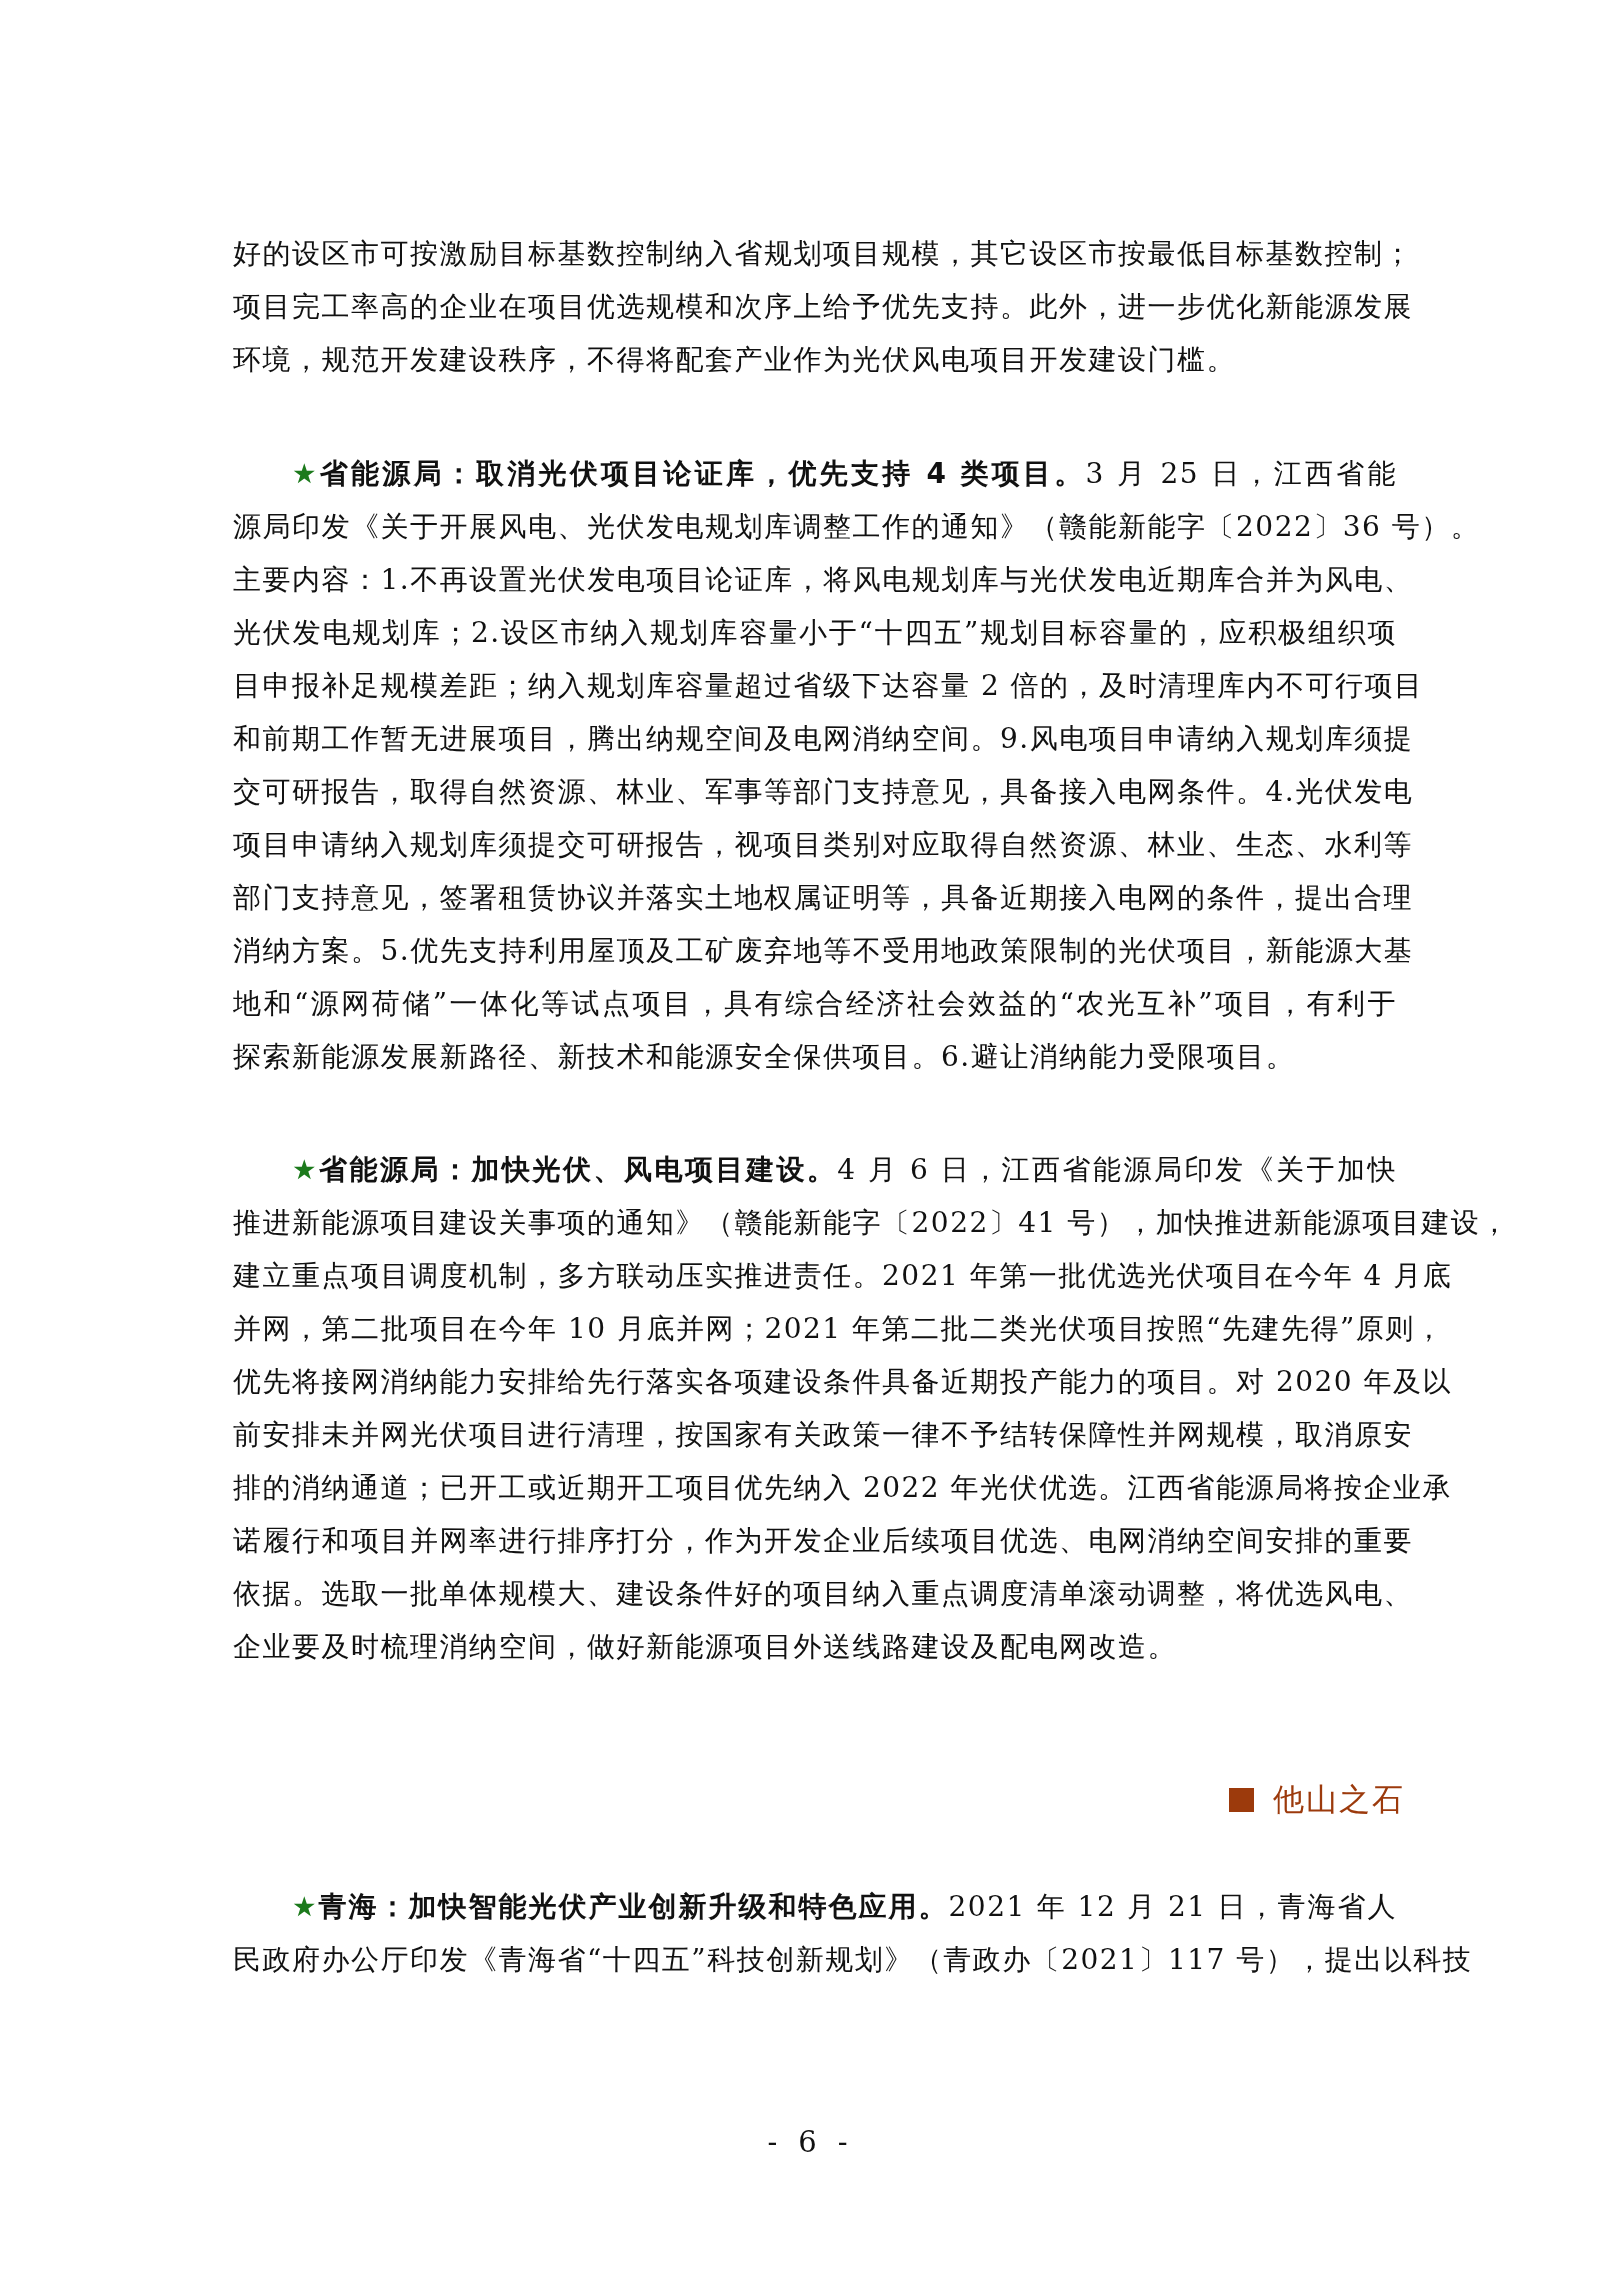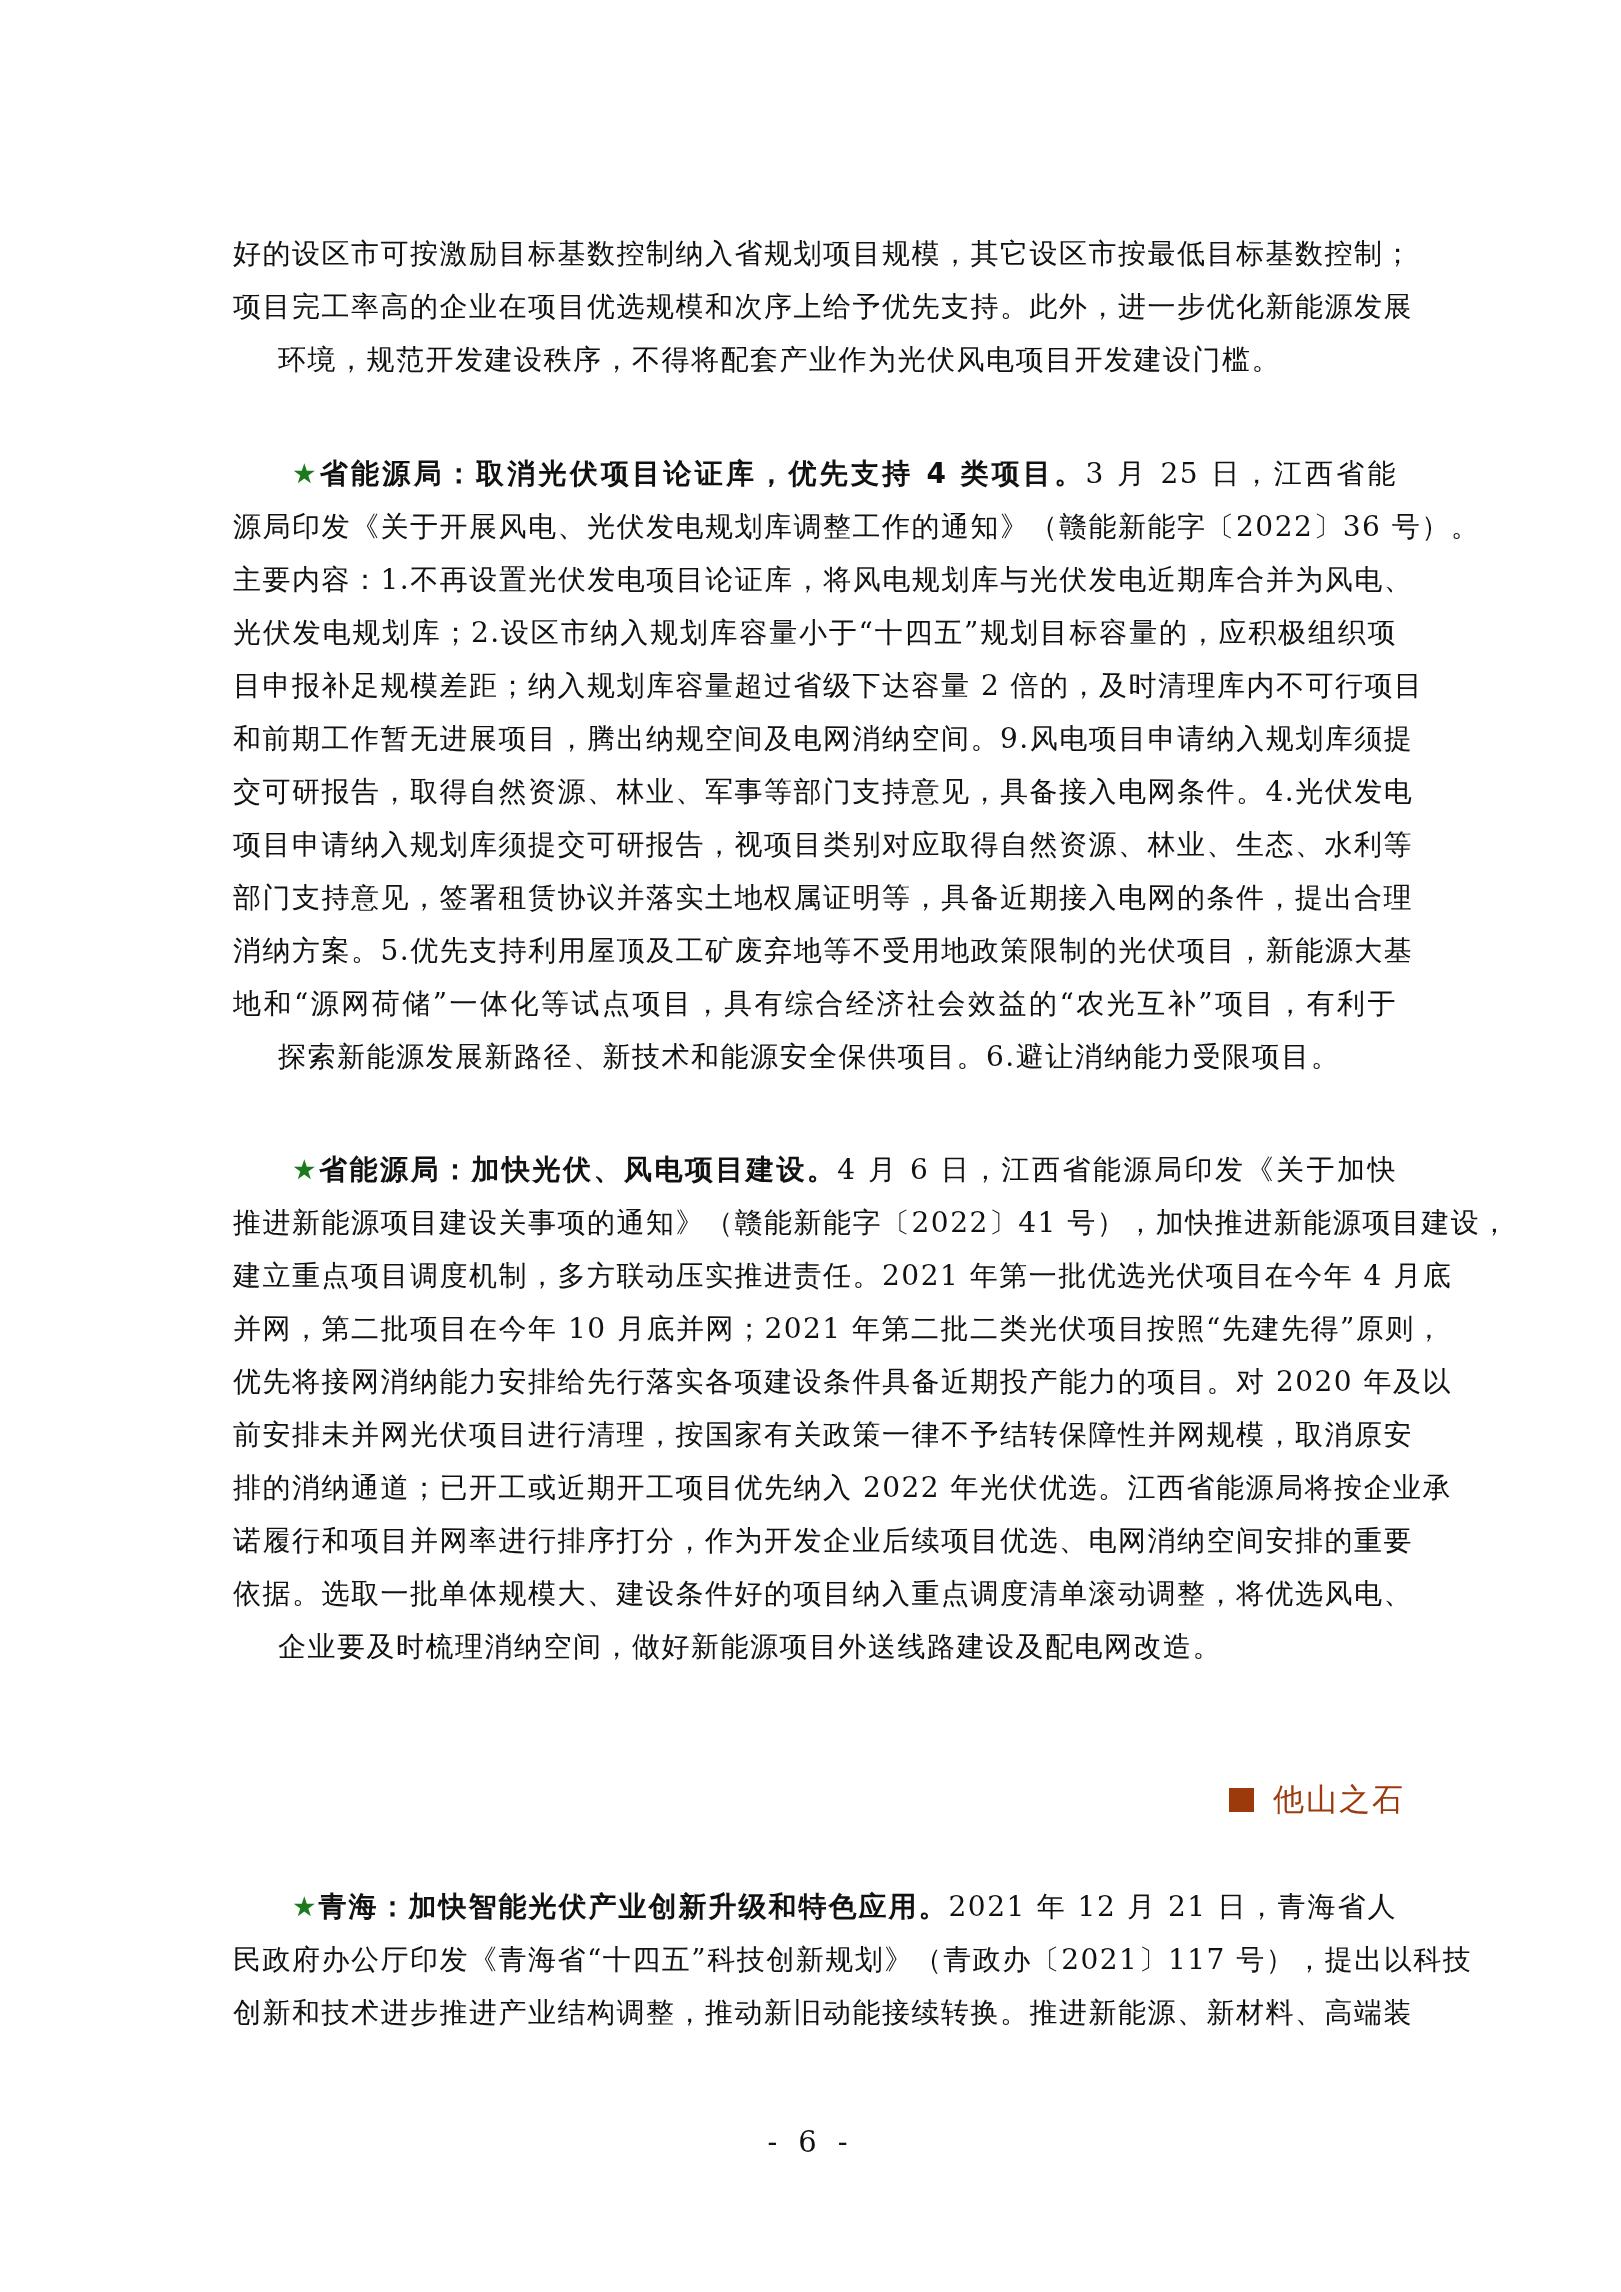--- a/index.html
+++ b/index.html
@@ -2,21 +2,21 @@
 <html><head>
 <meta charset="utf-8">
 <style>
   html, body { margin: 0; padding: 0; background: #ffffff; }
   body { width: 1621px; height: 2293px; position: relative; overflow: hidden;
          font-family: "DejaVu Serif", "Liberation Serif", serif; color: #111; }
   .page { position: absolute; left: 0; top: 0; width: 1621px; height: 1747px; }
   .para { position: absolute; left: 233px; width: 1164px; font-size: 28px;
           line-height: 53px; letter-spacing: 1.5px; text-align: justify; }
   .para .line { display: block; white-space: nowrap; text-align-last: justify; text-align: justify; }
-  .para .line.last { text-align-last: left; margin-left: 45px; }
+  .para .line.last { text-align-last: left; }
   .indent { padding-left: 59px; }
   .star { color: #1c7a1c; font-family: "DejaVu Sans", sans-serif; font-size: 27.4px; }
   .head { font-family: "DejaVu Sans", "Liberation Sans", sans-serif; font-weight: bold; font-size: 28px; }
   .section-marker { position: absolute; left: 1213px; top: 1779px; display: flex; align-items: center; padding-left: 16px; }
   .section-marker .sq { width: 24.5px; height: 24.5px; background: var(--accent); margin-right: 19.6px; }
   .section-marker .label { color: var(--accent); font-size: 31px; letter-spacing: 2px; }
   .page-number { position: absolute; left: 0; width: 1621px; top: 2125px; text-align: center;
                  font-size: 29px; letter-spacing: 5.9px; }
 </style>
 </head>
@@ -59,18 +59,17 @@
   </div>
 
   <div class="section-marker">
     <span class="sq"></span>
     <span class="label">他山之石</span>
   </div>
 
   <div class="para" style="top:1880px;">
     <span class="line indent"><span class="star">★</span><span class="head">青海：加快智能光伏产业创新升级和特色应用。</span><span>2021 年 12 月 21 日，青海省人</span></span>
     <span class="line">民政府办公厅印发《青海省“十四五”科技创新规划》（青政办〔2021〕117 号），提出以科技</span>
-    <span class="line">创新和技术进步推进产业结构调整，推动新旧动能接续转换。推进新能源、新材料、高端装</span>
   </div>
 
   <div class="page-number">- 6 -</div>
 </div>
 
 
 </body></html>

